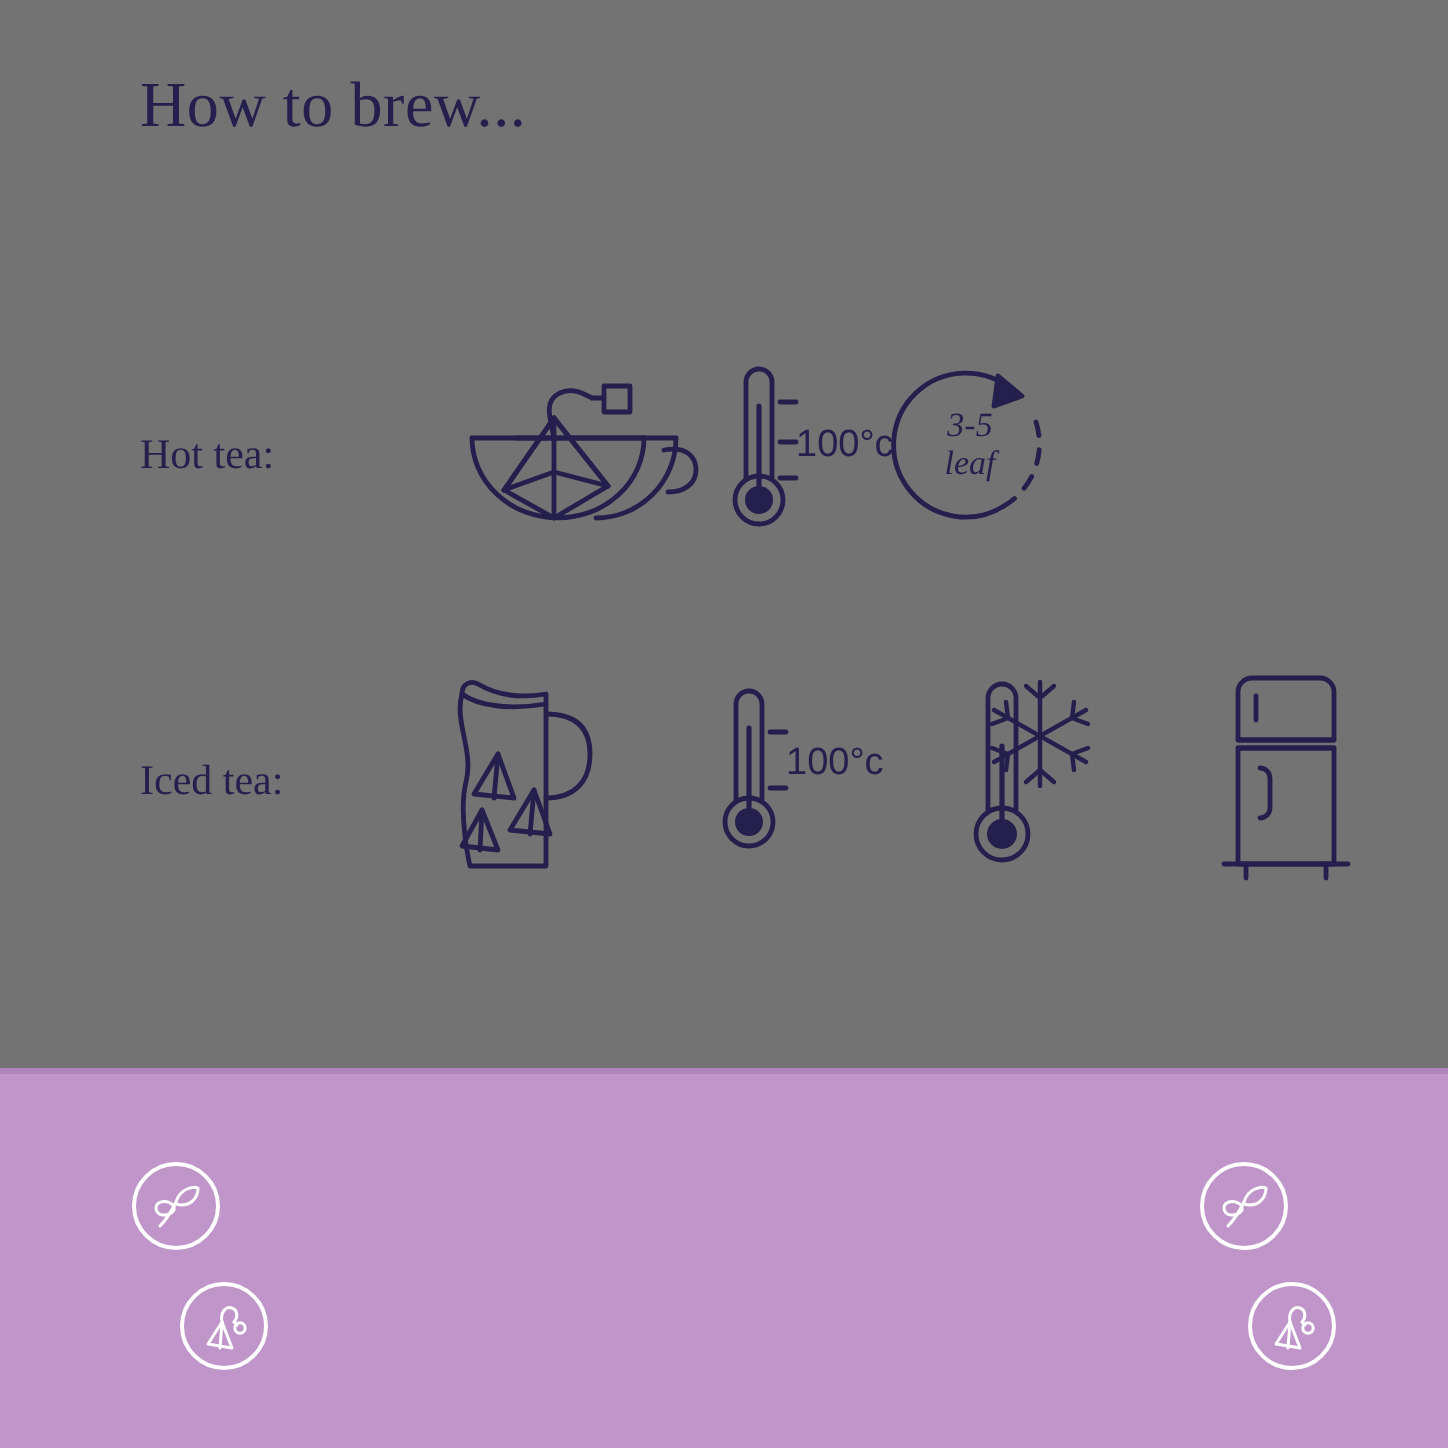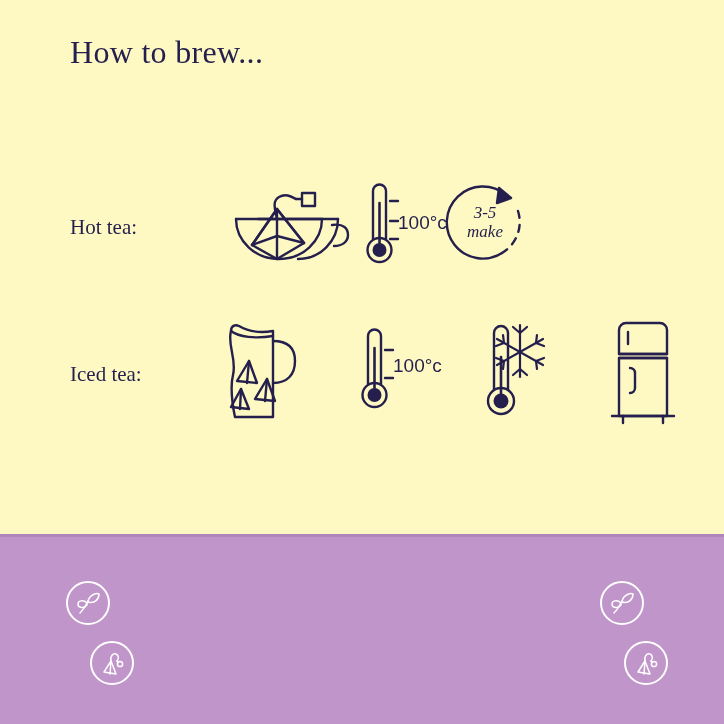--- a/index.html
+++ b/index.html
@@ -10,21 +10,21 @@
     width: 724px;
     height: 724px;
     overflow: hidden;
     font-family: "Liberation Serif", serif;
     background: #ee5e8e;
   }
   #poster {
     position: relative;
     width: 724px;
     height: 724px;
-    background: #fef9c3;
+    background: #737373;
     overflow: hidden;
   }
 
   
   #page-title {
     position: absolute;
     left: 70px;
     top: 34px;
     font-family: "Liberation Serif", serif;
     font-size: 32px;
@@ -34,21 +34,21 @@
   }
 
   
   .brew-row {
     position: absolute;
     left: 0;
     width: 724px;
     height: 120px;
   }
   #row-hot  { top: 167px; }
-  #row-iced { top: 314px; }
+  #row-iced { top: 330px; }
 
   .row-label {
     position: absolute;
     left: 70px;
     top: 48px;
     font-family: "Liberation Serif", serif;
     font-size: 21px;
     color: #241f4d;
     white-space: nowrap;
   }
@@ -178,21 +178,21 @@
       <svg width="86" height="86" viewBox="0 0 86 86" fill="none" stroke="#241f4d" stroke-width="2.4" stroke-linecap="round" stroke-linejoin="round">
 
         <path d="M62 14 A36 36 0 1 0 58 72"></path>
 
         <path d="M74 30 A36 36 0 0 1 58 72" stroke-dasharray="7 7"></path>
 
         <path d="M55 7 L67 17 L53 22 Z" fill="#241f4d" stroke="#241f4d"></path>
       </svg>
       <div class="timer-text">
         <div>3-5</div>
-        <div>make</div>
+        <div>leaf</div>
       </div>
     </div>
   </div>
 
   <div class="brew-row" id="row-iced">
 
     <div class="row-label">Iced tea:</div>
 
     <div class="icon-slot" id="slot-iced-jug">
       <svg width="110" height="112" viewBox="0 0 110 112" fill="none" stroke="#241f4d" stroke-width="2.4" stroke-linecap="round" stroke-linejoin="round">

